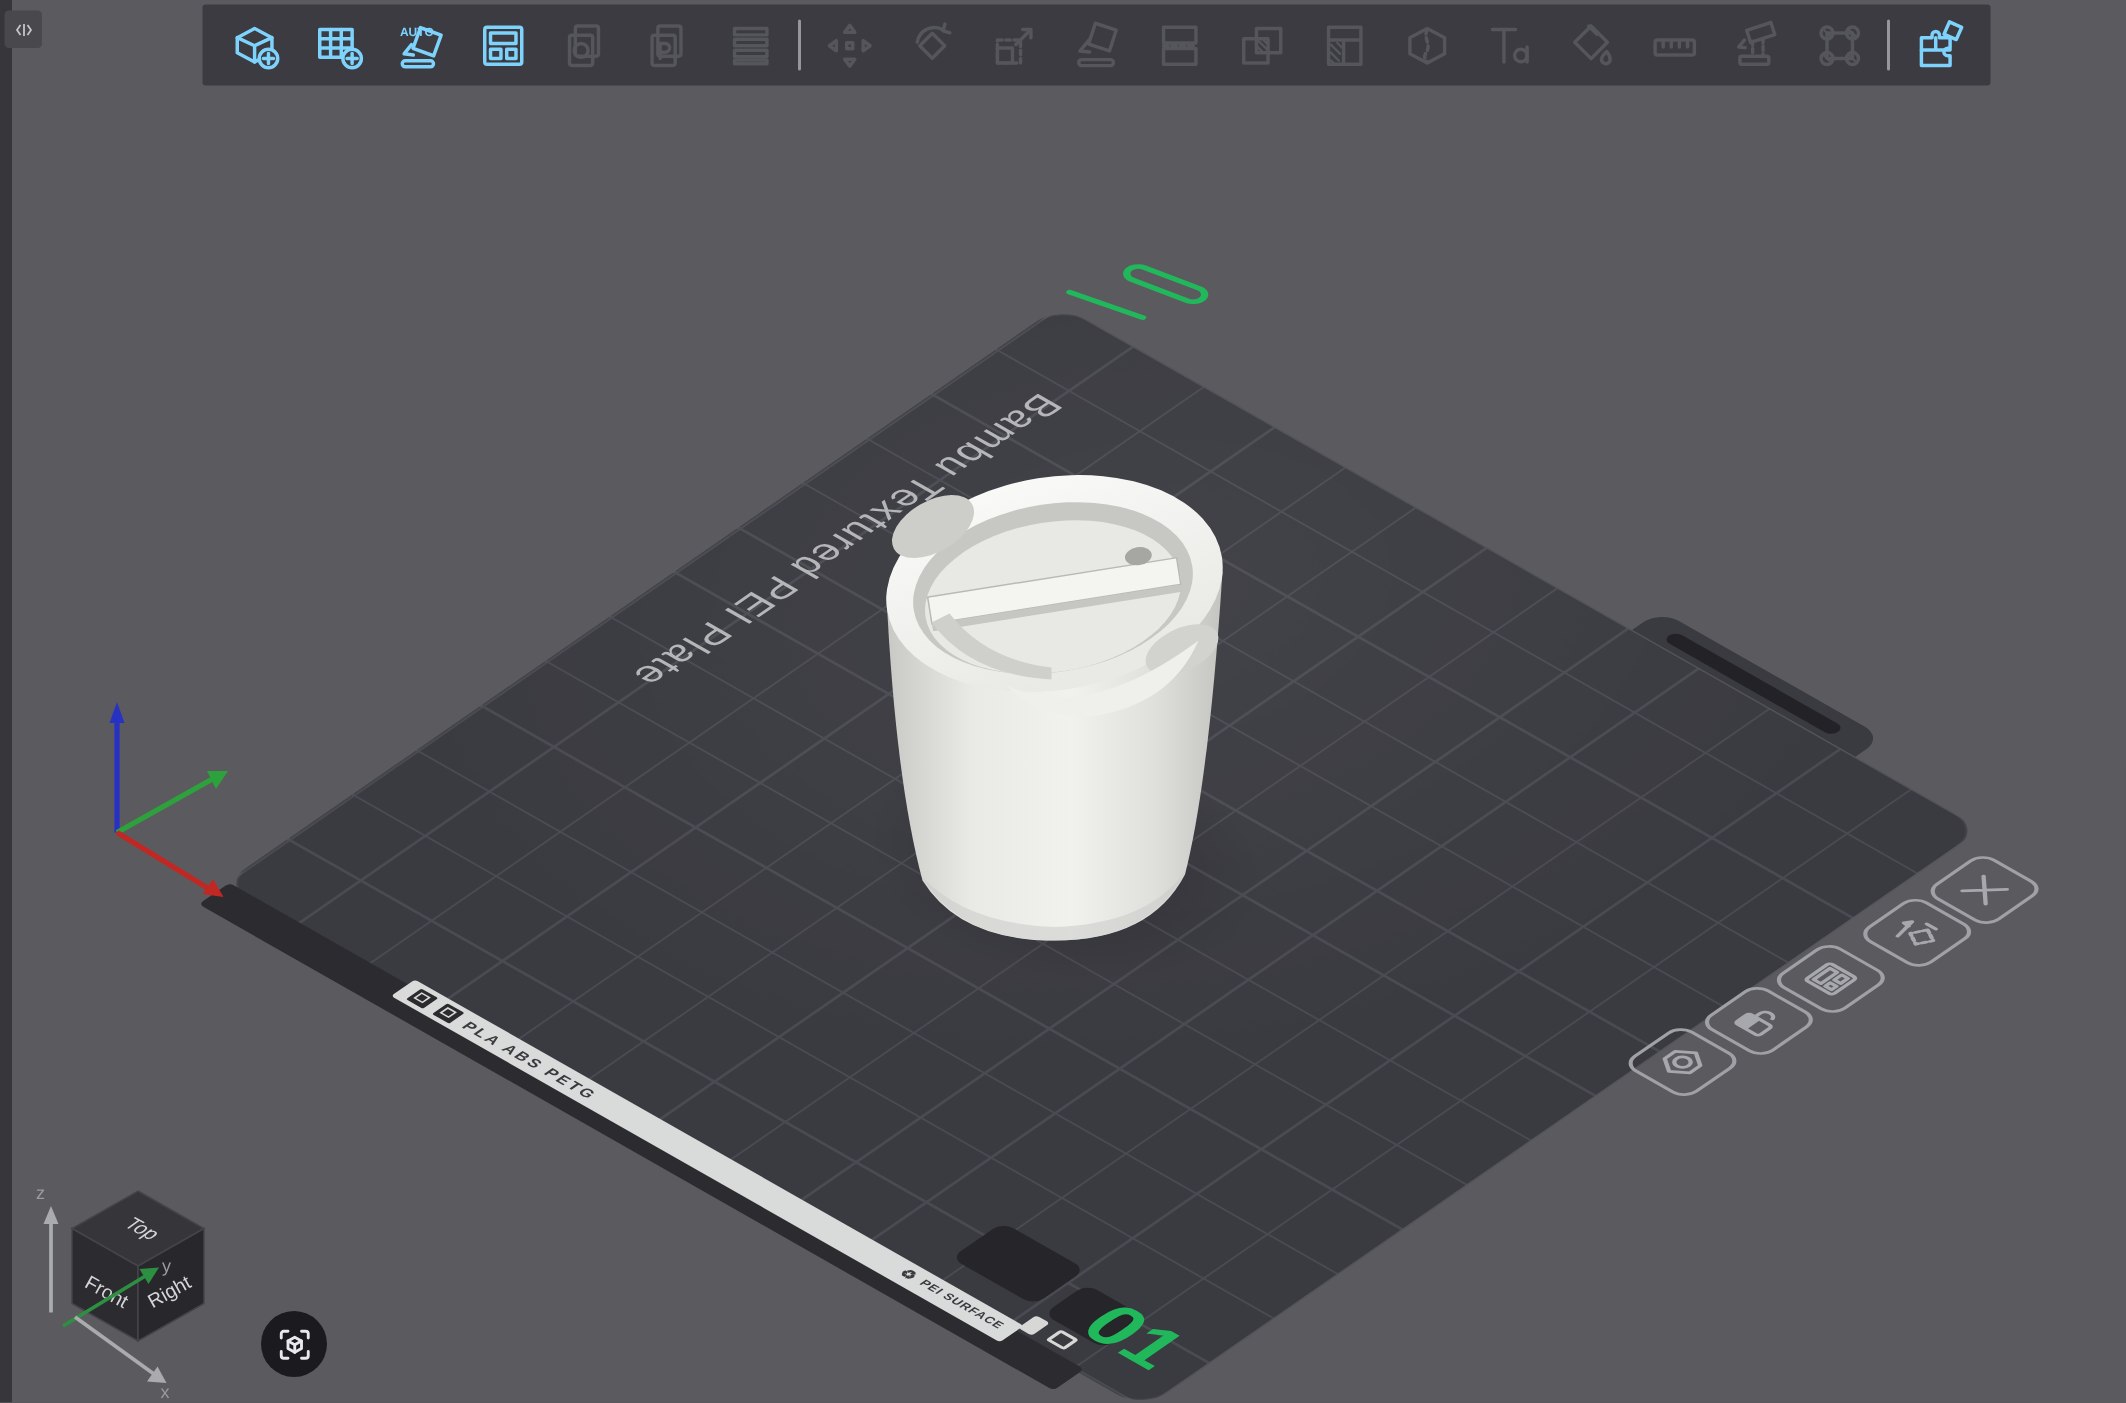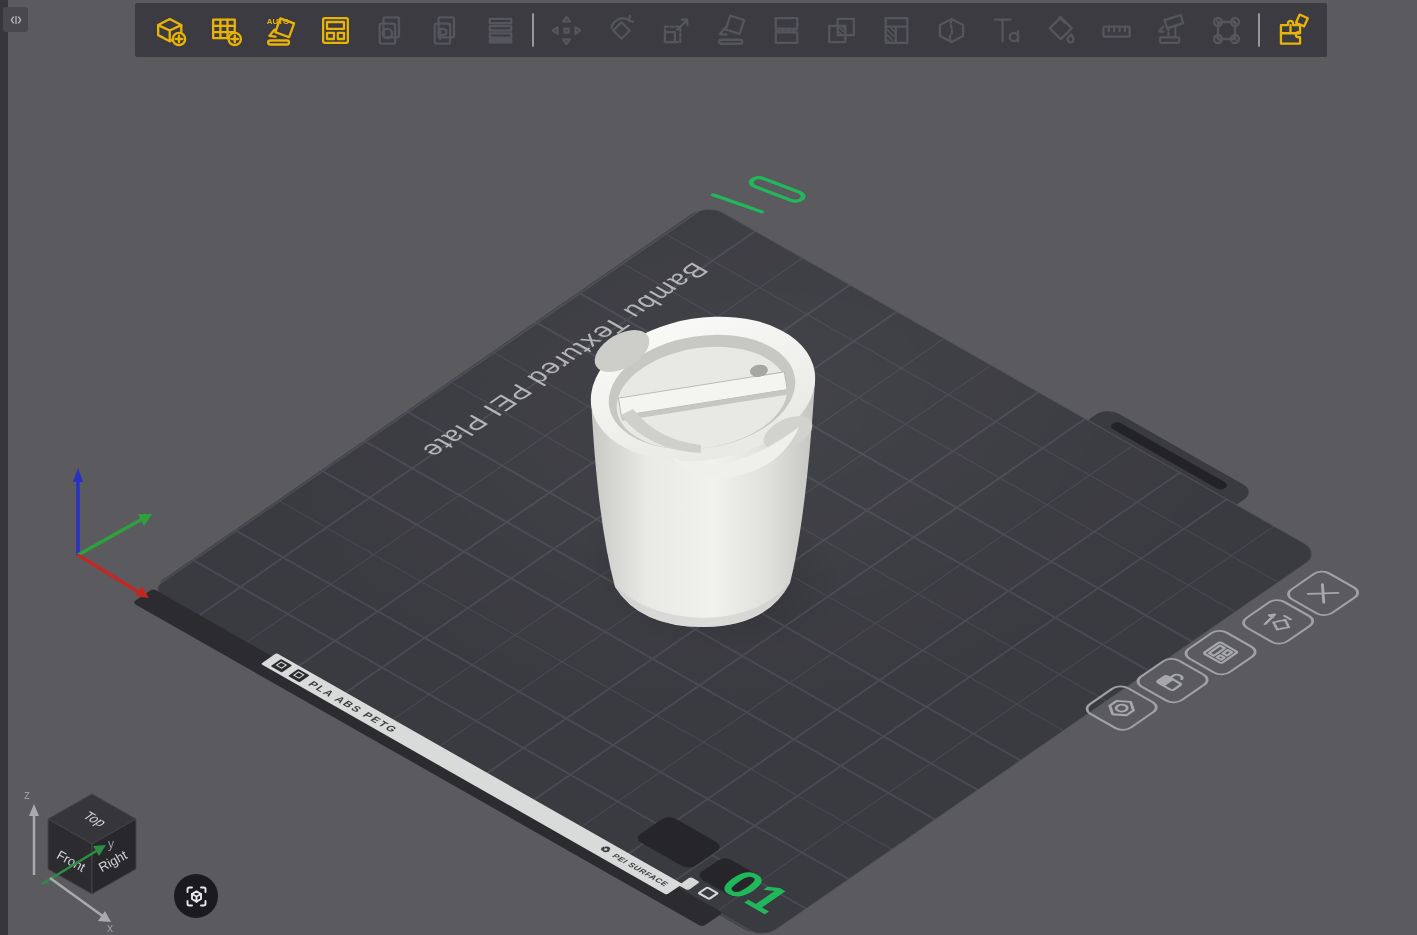--- a/index.html
+++ b/index.html
@@ -29,21 +29,21 @@
     display:flex; align-items:center; gap:9px; padding:0 12px;
     background:#3b3b41; border-radius:2px; z-index:8;
   }
   .tool {
     width:46px; height:46px; flex:0 0 auto;
     display:flex; align-items:center; justify-content:center;
     border-radius:4px; background:transparent;
   }
   .tool svg { width:37px; height:37px; stroke:currentColor; fill:none; stroke-width:1.5;
               stroke-linecap:round; stroke-linejoin:round; }
-  .tool.enabled  { color:#eab308; cursor:pointer; }
+  .tool.enabled  { color:#7dd3fc; cursor:pointer; }
   .tool.disabled { color:#54565c; }
   .toolbar .sep { width:2px; height:34px; background:#96979b; border-radius:1px; flex:0 0 auto; }
 
   
   .scene { position:absolute; inset:0; z-index:1; }
 
   
   .plate-space {
     position:absolute; left:0; top:0; width:600px; height:600px;
     transform-origin:0 0;

